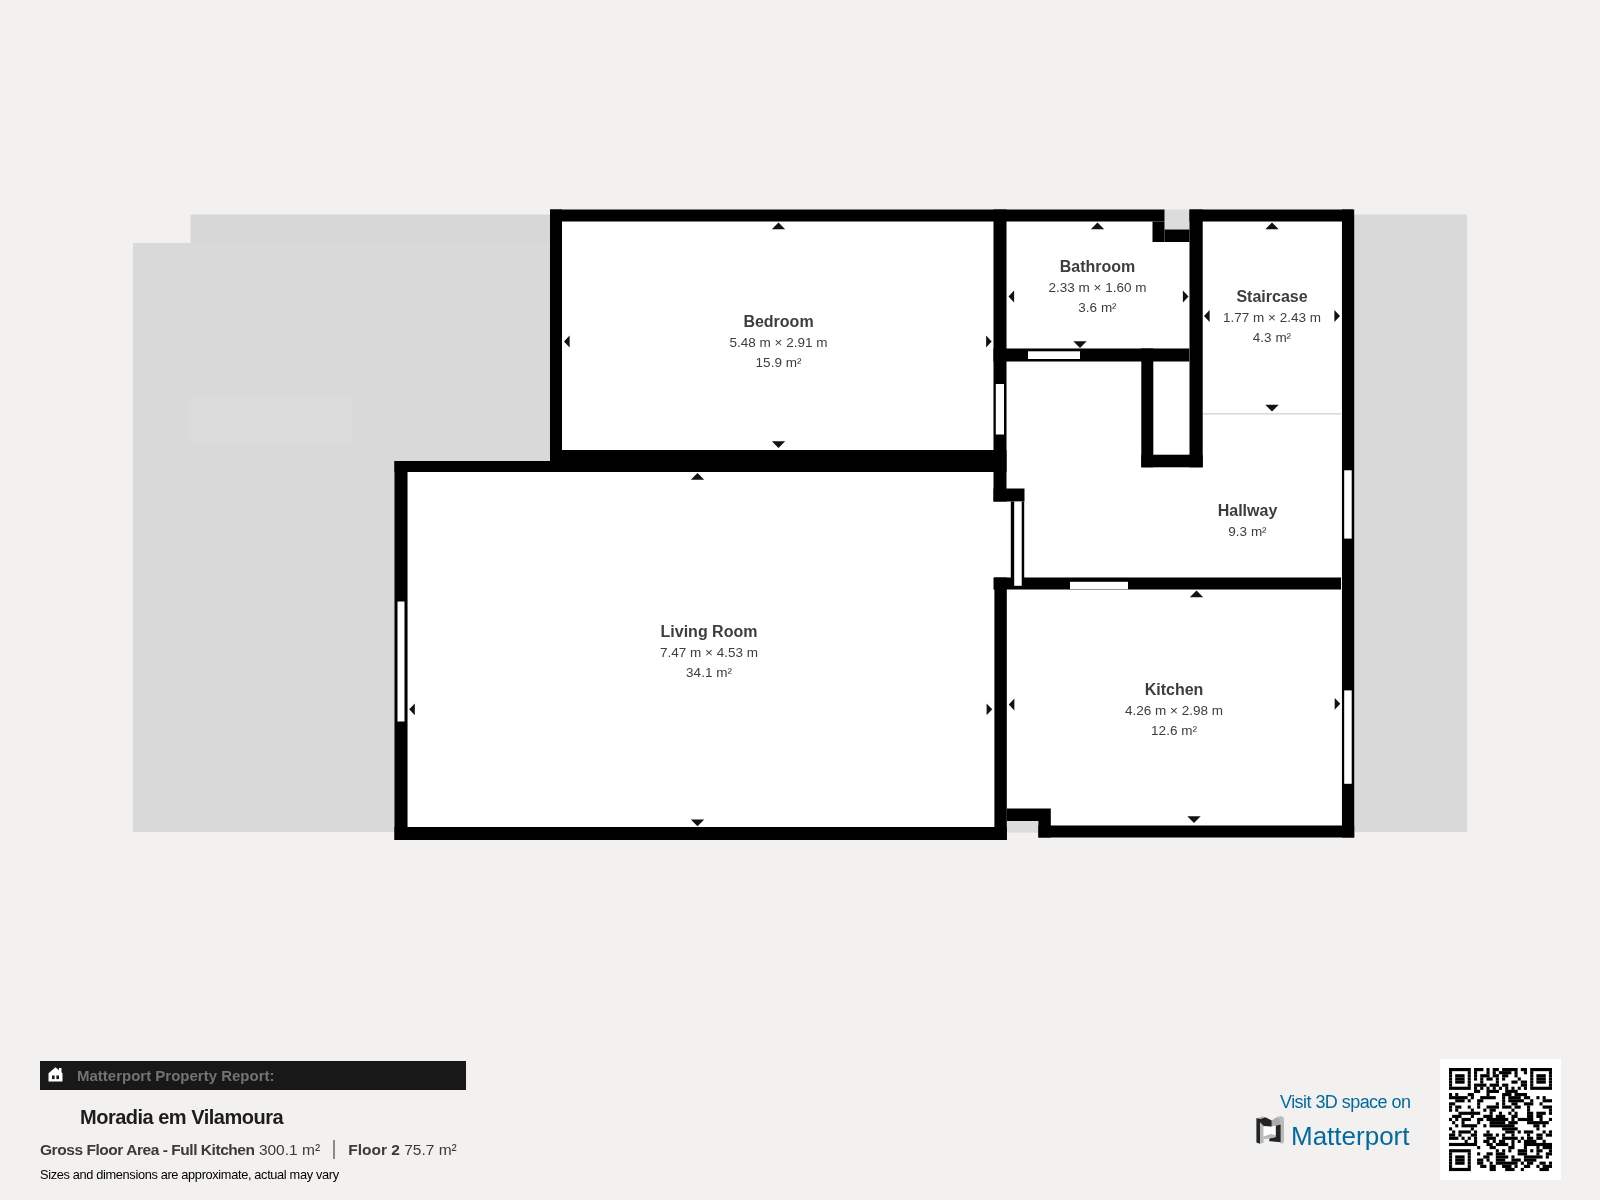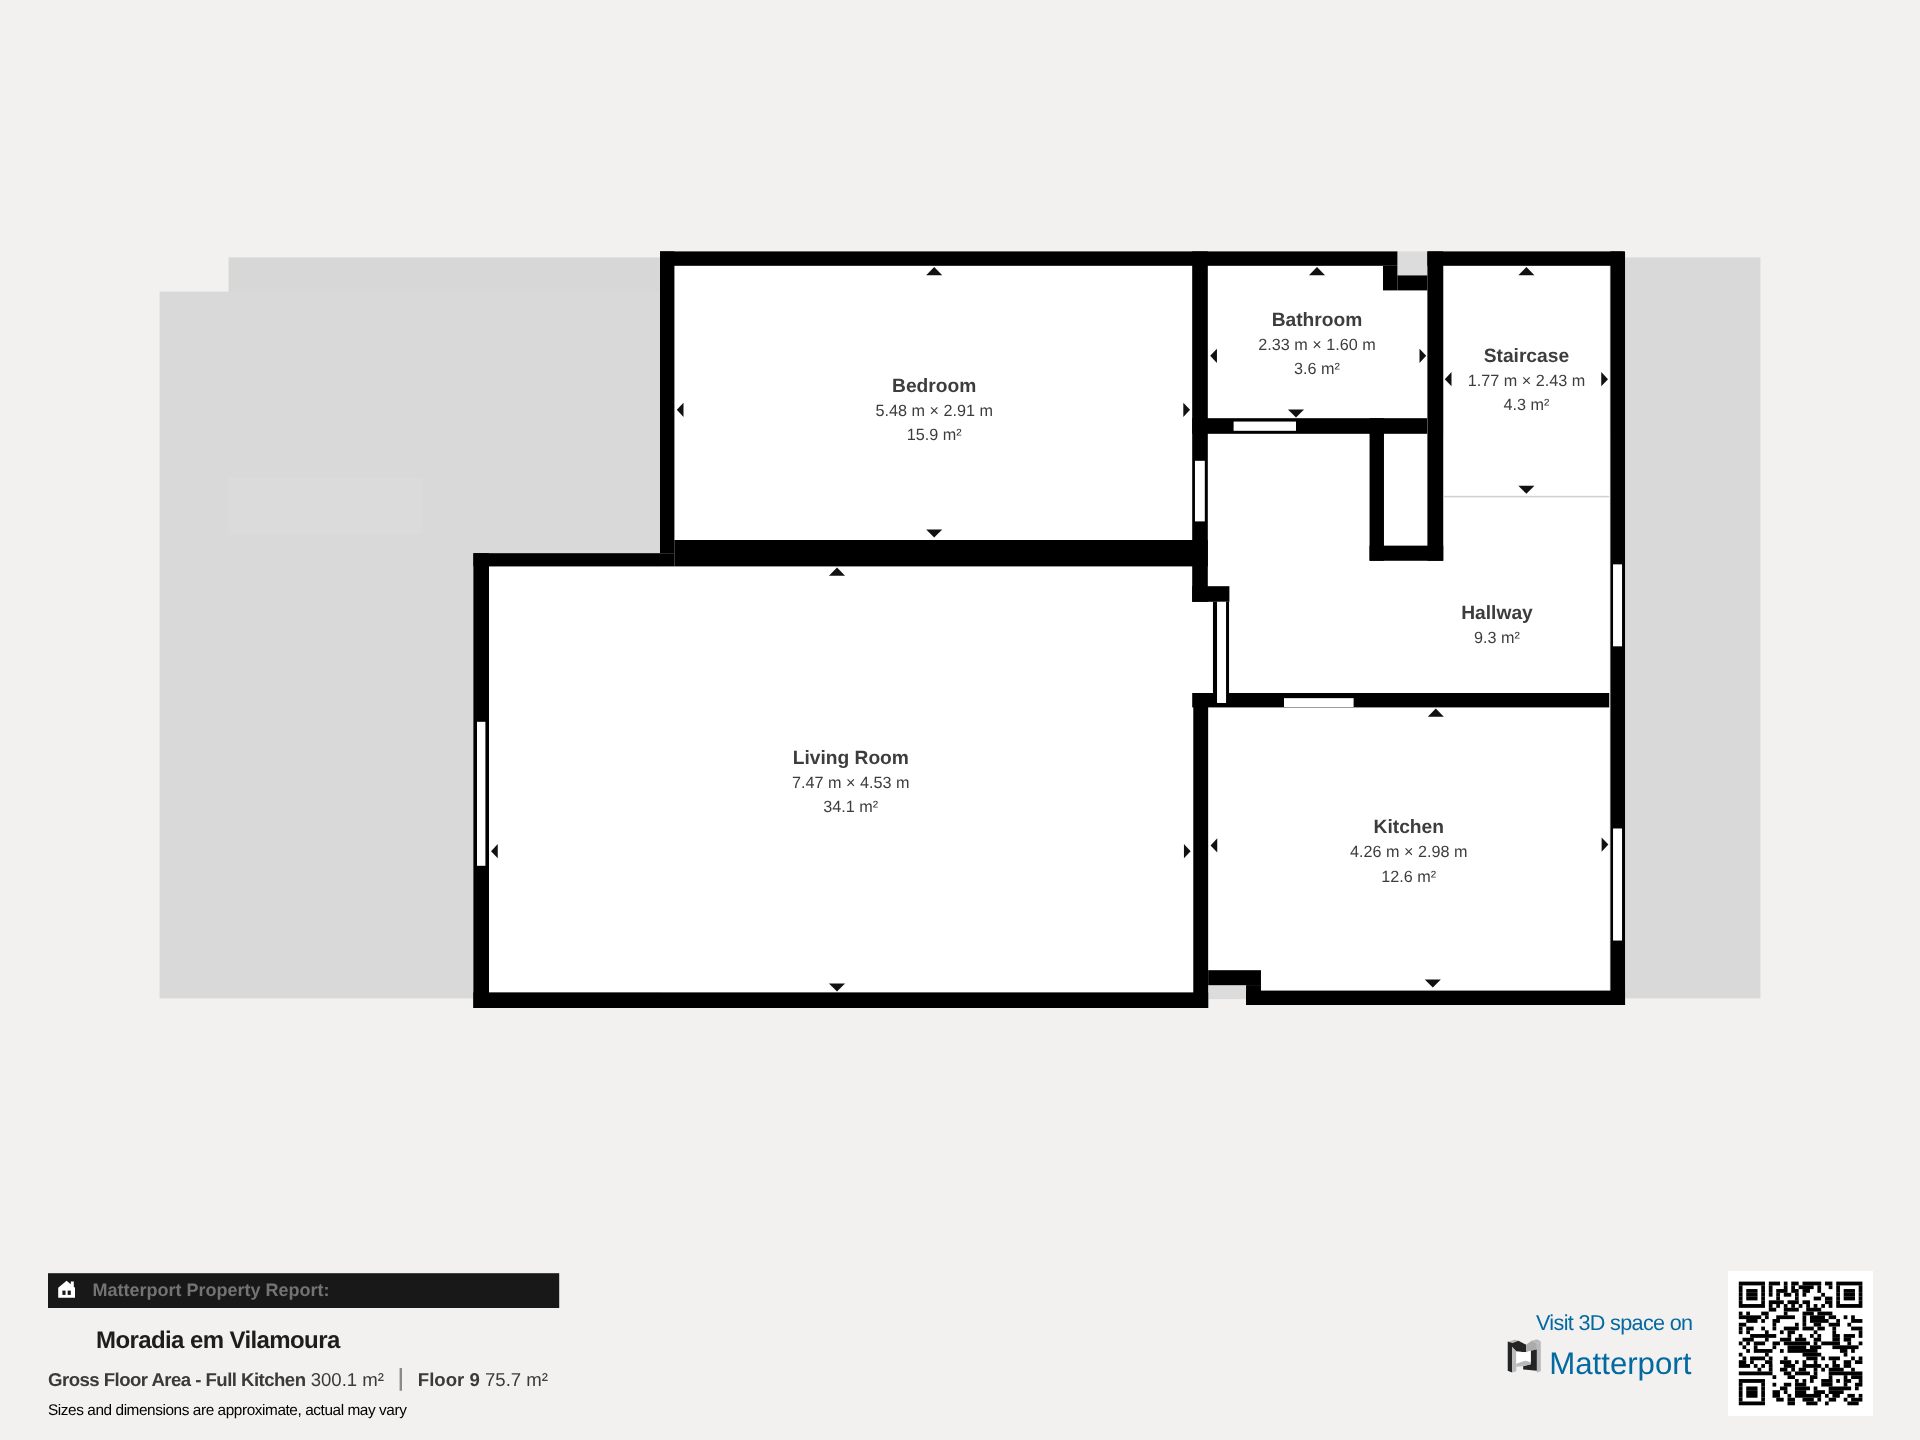--- a/index.html
+++ b/index.html
@@ -172,21 +172,21 @@
   <rect x="9.4" y="10.5" width="2.6" height="3.6" fill="#181818"></rect>
 </svg>
 
 <div class="abs" style="left:77px;top:1067px;font-size:15px;font-weight:bold;color:#737373;">Matterport Property Report:</div>
 
 <div class="abs" style="left:40px;top:1106px;font-size:20px;font-weight:bold;color:#1d1d1d;letter-spacing:-0.5px;margin-left:40px;">Moradia em Vilamoura</div>
 
 <div class="abs" style="left:40px;top:1140px;font-size:15.5px;color:#3a3a3a;white-space:nowrap;">
   <b style="letter-spacing:-0.45px;">Gross Floor Area - Full Kitchen</b> <span>300.1 m²</span>
   <span style="display:inline-block;width:1.5px;height:19px;background:#8a8a8a;margin:0 9px -4px 9px;"></span>
-  <b>Floor 9</b> <span>75.7 m²</span>
+  <b>Floor 2</b> <span>75.7 m²</span>
 </div>
 
 <div class="abs" style="left:40px;top:1166.5px;font-size:12.8px;letter-spacing:-0.35px;color:#000000;">Sizes and dimensions are approximate, actual may vary</div>
 
 <div class="abs" style="left:1280px;top:1092px;font-size:18px;letter-spacing:-0.55px;color:#0369a1;">Visit 3D space on</div>
 
 <svg class="abs" style="left:1255.8px;top:1116px" width="28.2" height="28.8" viewBox="0 0 28.2 28.8">
   <polygon points="0.9,2.2 6.5,0.3 9.4,1.3 3.8,3.3" fill="#b8b9bb"></polygon>
   <polygon points="20.4,1.3 24.8,0.0 28.2,1.9 24.7,3.5" fill="#b8b9bb"></polygon>
   <polygon points="24.7,3.5 28.2,1.9 28.2,26.5 24.7,27.9" fill="#b8b9bb"></polygon>

